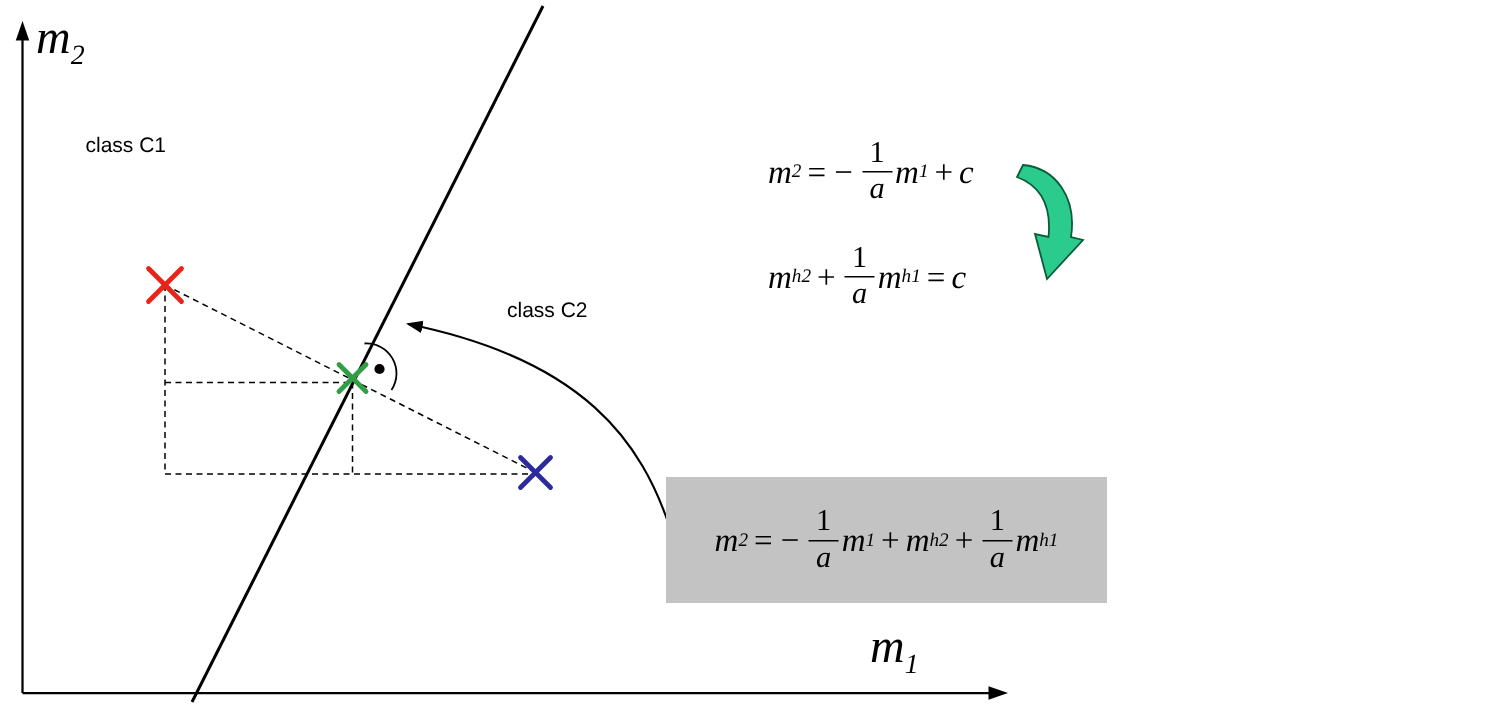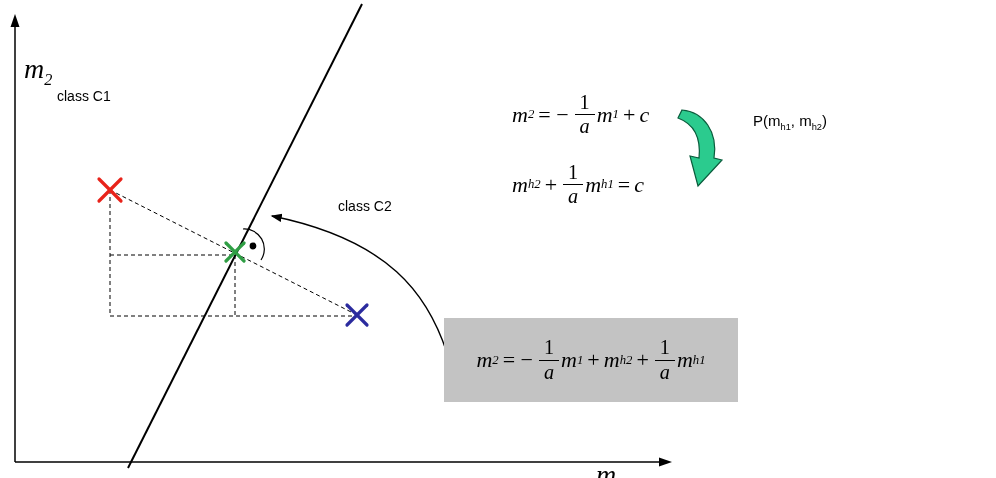--- a/index.html
+++ b/index.html
@@ -14,27 +14,26 @@
   }
   .diagram-svg {
     position: absolute;
     left: 0; top: 0;
     width: 996px; height: 478px;
   }
   .axis-label {
     position: absolute;
     font-family: "Liberation Serif", serif;
     font-style: italic;
-    font-size: 28px;
+    font-size: 32px;
     line-height: 1;
-    margin-top: 47px;
   }
   .axis-label sub, .eq sub { font-size: 0.58em; font-style: italic; }
   .y-label { left: 24px; top: 8px; }
-  .x-label { left: 596px; top: 414px; }
+  .x-label { left: 580px; top: 414px; }
   .class-label {
     position: absolute;
     font-family: "Liberation Sans", sans-serif;
     font-size: 14px;
   }
   .class-c1 { left: 57px; top: 88px; }
   .class-c2 { left: 338px; top: 198px; }
   .eq {
     position: absolute;
     font-family: "Liberation Serif", serif;
@@ -162,21 +161,20 @@
     <span>c</span>
   </div>
 
   <div class="swoosh-wrap">
     <svg viewBox="0 0 62 96" width="62" height="96">
       <path d="M 14 6 C 36 8, 50 28, 46 54 L 54 56 L 30 82 L 22 52 L 31 54 C 33 34, 26 20, 10 14 Z" stroke-width="1.2" stroke="#0a5c3c" fill="#2bcb8e"></path>
     </svg>
   </div>
 
   <div class="annotation">
-    <div><span>P(m</span><sub>h1</sub><span>, m</span><sub>h2</sub><span>)</span></div>
   </div>
 
   <div class="result-box">
     <div class="eq">
       <span>m</span>
         <sub>2</sub>
       <span class="op">= −</span>
       <span class="frac">
           <span class="num">1</span>
           <span class="den">a</span>

